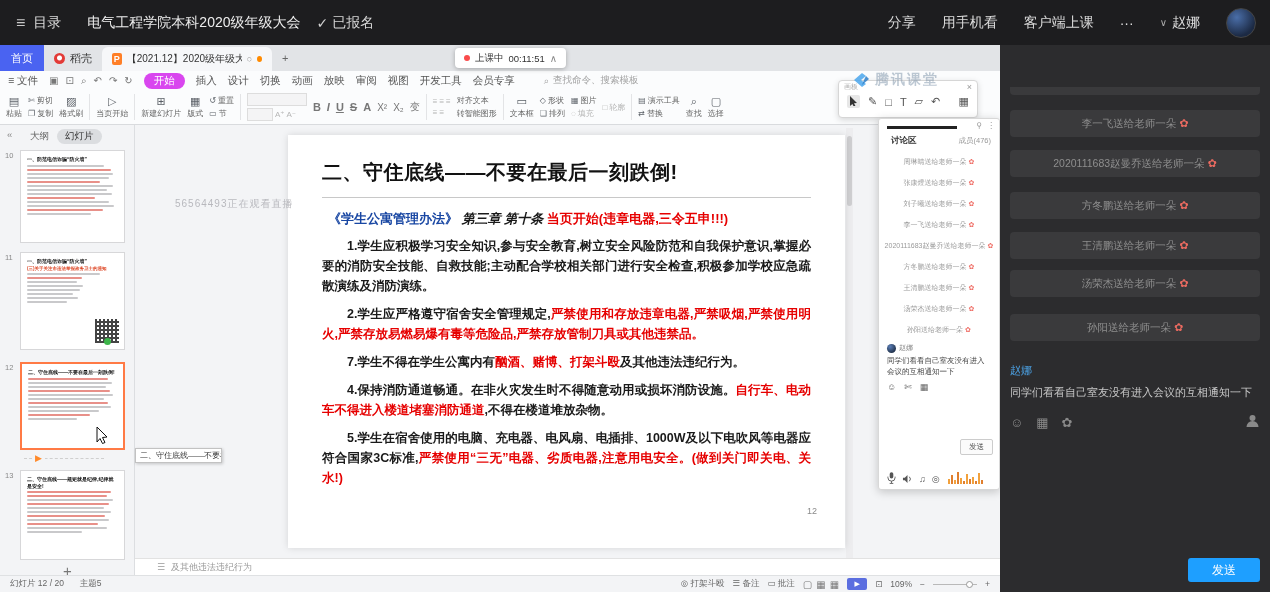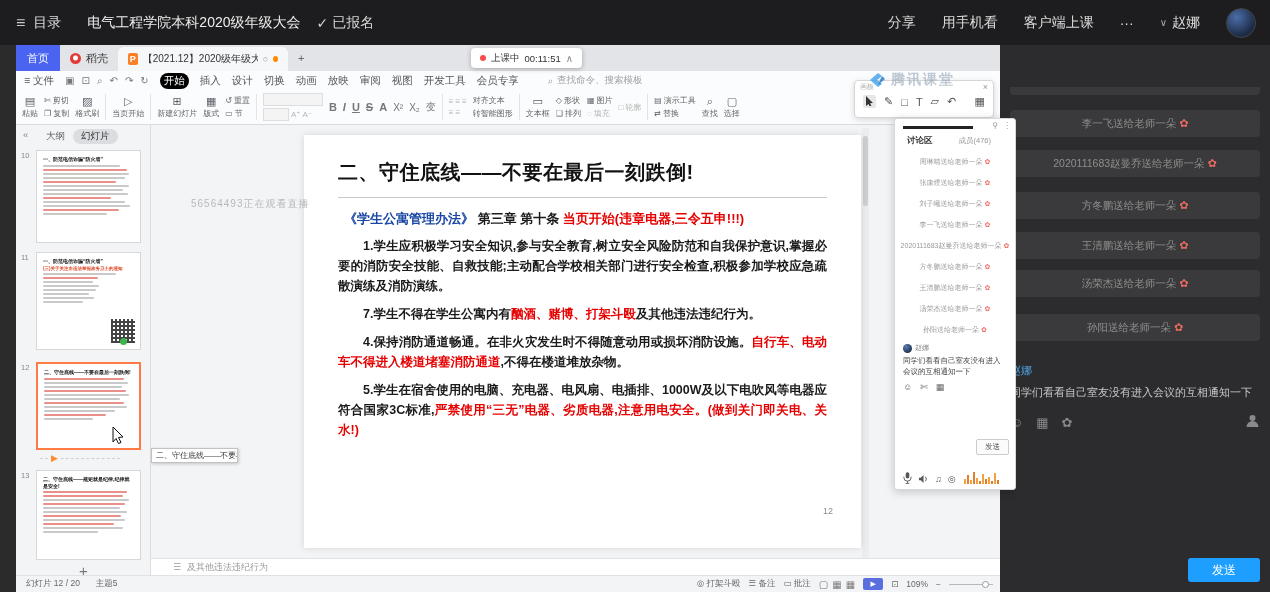--- a/index.html
+++ b/index.html
@@ -12,38 +12,38 @@
   .tb-cat { margin-left:8px; }
   .tb-title { margin-left:26px; color:#ededed; }
   .tb-check { margin-left:16px; color:#cfcfcf; }
   .tb-checklabel { margin-left:4px; color:#d6d6d6; }
   .tb-right { margin-left:auto; display:flex; align-items:center; gap:26px; margin-right:14px; }
   .tb-avatar { width:30px; height:30px; border-radius:50%; background:radial-gradient(circle at 35% 30%, #4a6ea8, #1c2a44 70%); border:1px solid #444; }
   .tb-user { display:flex; align-items:center; gap:5px; }
   .tb-chev { font-size:10px; color:#aaa; }
 
   
-  .wps { position:absolute; left:16px; top:45px; width:1000px; height:547px; background:#f3f4f6; overflow:hidden; color:#444; }
+  .wps { position:absolute; left:0; top:45px; width:1000px; height:547px; background:#f3f4f6; overflow:hidden; color:#444; }
 
   .tabrow { position:relative; height:26px; background:#e2e4e7; display:flex; align-items:stretch; font-size:11px; color:#333; }
   .tab-home { width:44px; background:#4a63f1; color:#fff; display:flex; align-items:center; justify-content:center; }
   .tab { display:flex; align-items:center; gap:5px; padding:0 10px; }
   .tab-doc { background:#f6f7f9; border-radius:6px 6px 0 0; margin-top:2px; max-width:170px; }
   .tab-doc .doc-title { white-space:nowrap; overflow:hidden; max-width:118px; font-size:10px; }
   .docer-ic { width:11px; height:11px; border-radius:50%; background:radial-gradient(circle at 50% 45%, #fff 0 2px, #e33b37 3px); display:inline-block; }
   .p-ic { width:12px; height:12px; border-radius:2px; background:#ff7f27; color:#fff; font-size:9px; font-weight:bold; display:flex; align-items:center; justify-content:center; }
   .dot-mod { width:6px; height:6px; border-radius:50%; background:#ff8a00; }
   .ghost { color:#9a9a9a; font-size:9px; }
   .tab-add { display:flex; align-items:center; padding:0 10px; color:#666; }
   .live-pill { position:absolute; left:455px; top:3px; height:20px; background:#fff; border-radius:4px; box-shadow:0 1px 5px rgba(0,0,0,.28); display:flex; align-items:center; gap:5px; padding:0 9px; font-size:9.5px; color:#333; z-index:5; }
   .live-dot { width:6px; height:6px; border-radius:50%; background:#fa4b4b; }
 
   .menurow { height:19px; display:flex; align-items:center; font-size:10.5px; color:#555; background:#fbfcfd; padding-left:8px; gap:11px; }
   .qat { display:flex; gap:7px; color:#777; font-size:10px; }
-  .menu-start { background:#000000; color:#fff; padding:1px 4px; border-radius:9px; }
+  .menu-start { background:#d946ef; color:#fff; padding:1px 10px; border-radius:9px; }
   .menu-search { margin-left:18px; color:#a2a2a2; font-size:9.5px; display:flex; gap:4px; align-items:center; }
 
   .toolrow { height:35px; background:#fbfcfd; border-bottom:1px solid #d9dbde; display:flex; align-items:center; font-size:8px; color:#666; padding:0 6px; gap:6px; }
   .titem { display:flex; flex-direction:column; align-items:center; gap:1px; white-space:nowrap; }
   .ticon { font-size:11px; line-height:11px; color:#5a5f66; }
   .vstack { display:flex; flex-direction:column; gap:2px; }
   .mini { display:flex; align-items:center; gap:2px; white-space:nowrap; }
   .tsep { width:1px; height:26px; background:#e3e4e6; }
   .fbox { width:60px; height:13px; border:1px solid #ddd; background:#f4f4f5; }
   .sbox { width:26px; height:13px; border:1px solid #ddd; background:#f4f4f5; }
@@ -69,40 +69,40 @@
   .thumb-play span { position:absolute; left:8px; top:-6px; color:#ff8a2b; font-size:9px; background:#f3f4f6; padding:0 3px; }
   .addslide { position:absolute; left:0; width:135px; top:437px; text-align:center; font-size:15px; color:#777; }
 
   
   .slidescroll { position:absolute; left:846px; top:83px; width:7px; height:432px; background:#ededef; }
   .slidescroll i { position:absolute; left:1px; top:8px; width:5px; height:70px; background:#cfcfd1; border-radius:3px; }
   .slidecard { position:absolute; left:288px; top:90px; width:557px; height:413px; background:#fff; box-shadow:0 0 7px rgba(0,0,0,.13); padding:24px 34px 0 34px; }
   .s-title { font-size:20px; font-weight:800; color:#121212; letter-spacing:.5px; }
   .s-hr { border:0; border-top:1.5px solid #c8c8c8; margin:11px 0 12px 0; }
   .s-intro { font-size:13px; font-weight:800; margin:2px 0 4px 6px; }
-  .s-intro .b { color:#1947a3; } .s-intro .k { color:#1a1a1a; } .s-intro .r { color:#e60000; }
+  .s-intro .b { color:#1947a3; } .s-intro .k { color:#1a1a1a;font-style:italic; } .s-intro .r { color:#e60000; }
   .sp { font-size:12.5px; font-weight:700; color:#1a1a1a; line-height:1.6; text-indent:2em; text-align:justify; margin-top:8px; }
   .sp .r { color:#e60000; }
   .pagenum { position:absolute; right:28px; bottom:32px; font-size:9px; color:#8a8a8a; }
   .viewermark { position:absolute; left:175px; top:152px; font-size:10px; color:rgba(120,120,128,.48); letter-spacing:1px; z-index:3; }
 
   
   .annotbar { position:absolute; left:838px; top:35px; width:140px; height:38px; background:#fff; border:1px solid #d6d6d6; border-radius:4px; box-shadow:0 2px 6px rgba(0,0,0,.15); z-index:6; }
   .an-top { display:flex; font-size:7px; color:#aaa; padding:1px 5px; }
   .an-close { margin-left:auto; font-size:9px; color:#999; }
   .an-icons { display:flex; align-items:center; gap:8px; padding:2px 8px; font-size:11px; color:#555; }
   .an-sel { background:#e7e7e7; border-radius:2px; padding:0 2px; }
   .brandmark { position:absolute; left:852px; top:26px; display:flex; align-items:center; gap:5px; z-index:7; pointer-events:none; }
   .brandtext { font-size:14px; font-weight:bold; color:rgba(135,155,175,.55); letter-spacing:2px; }
 
   
   .wpanel { position:absolute; left:878px; top:73px; width:122px; height:372px; background:#fff; border:1px solid #d8d8d8; border-radius:3px; box-shadow:0 2px 10px rgba(0,0,0,.2); z-index:8; font-size:7px; overflow:hidden; }
   .wp-handle { position:absolute; left:8px; top:7px; width:70px; height:3px; background:#222; }
   .wp-topicons { position:absolute; right:4px; top:2px; font-size:8px; color:#999; display:flex; gap:5px; }
-  .wp-head { display:flex; align-items:center; padding:16px 24px 4px 12px; }
+  .wp-head { display:flex; align-items:center; padding:16px 8px 4px 12px; }
   .wp-title { font-size:8.5px; font-weight:bold; color:#333; }
   .wp-members { margin-left:auto; font-size:7.5px; color:#999; }
   .pmsg { height:21px; display:flex; align-items:center; justify-content:center; gap:2px; color:#9a9a9a; white-space:nowrap; overflow:hidden; }
   .flower { color:#ef6e66; }
   .wp-host { padding:3px 8px 0 8px; }
   .wp-hostname { display:flex; align-items:center; gap:3px; color:#888; }
   .wp-av { width:9px; height:9px; border-radius:50%; background:radial-gradient(circle at 35% 30%, #5a7eb8, #24354f 70%); display:inline-block; }
   .wp-hosttext { margin-top:3px; font-size:7.5px; color:#444; line-height:1.4; }
   .wp-inicons { display:flex; gap:8px; padding:5px 8px; font-size:9px; color:#666; }
   .wp-send { position:absolute; right:6px; bottom:34px; border:1px solid #ccc; border-radius:2px; background:#fbfbfb; color:#555; font-size:7.5px; padding:2px 8px; }
@@ -426,20 +426,21 @@
 
   <div class="slidecard">
     <div class="s-title">二、守住底线——不要在最后一刻跌倒!</div>
     <hr class="s-hr">
     <div class="s-intro">
       <span class="b">《学生公寓管理办法》</span>
       <span class="k">第三章 第十条 </span>
       <span class="r">当页开始(违章电器,三令五申!!!)</span>
     </div>
     <p class="sp"><span>1.学生应积极学习安全知识,参与安全教育,树立安全风险防范和自我保护意识,掌握必要的消防安全技能、自救技能;主动配合学校相关部门进行安全检查,积极参加学校应急疏散演练及消防演练。</span></p>
+    <p class="sp"><span>2.学生应严格遵守宿舍安全管理规定,</span><span class="r">严禁使用和存放违章电器,严禁吸烟,严禁使用明火,严禁存放易燃易爆有毒等危险品,严禁存放管制刀具或其他违禁品。</span></p>
     <p class="sp"><span>7.学生不得在学生公寓内有</span><span class="r">酗酒、赌博、打架斗殴</span><span>及其他违法违纪行为。</span></p>
     <p class="sp"><span>4.保持消防通道畅通。在非火灾发生时不得随意动用或损坏消防设施。</span><span class="r">自行车、电动车不得进入楼道堵塞消防通道</span><span>,不得在楼道堆放杂物。</span></p>
     <p class="sp"><span>5.学生在宿舍使用的电脑、充电器、电风扇、电插排、1000W及以下电吹风等电器应符合国家3C标准,</span><span class="r">严禁使用“三无”电器、劣质电器,注意用电安全。(做到关门即关电、关水!)</span></p>
     <div class="pagenum">12</div>
   </div>
 
   <div class="viewermark">56564493正在观看直播</div>
 
   <div class="annotbar">
     <div class="an-top">

